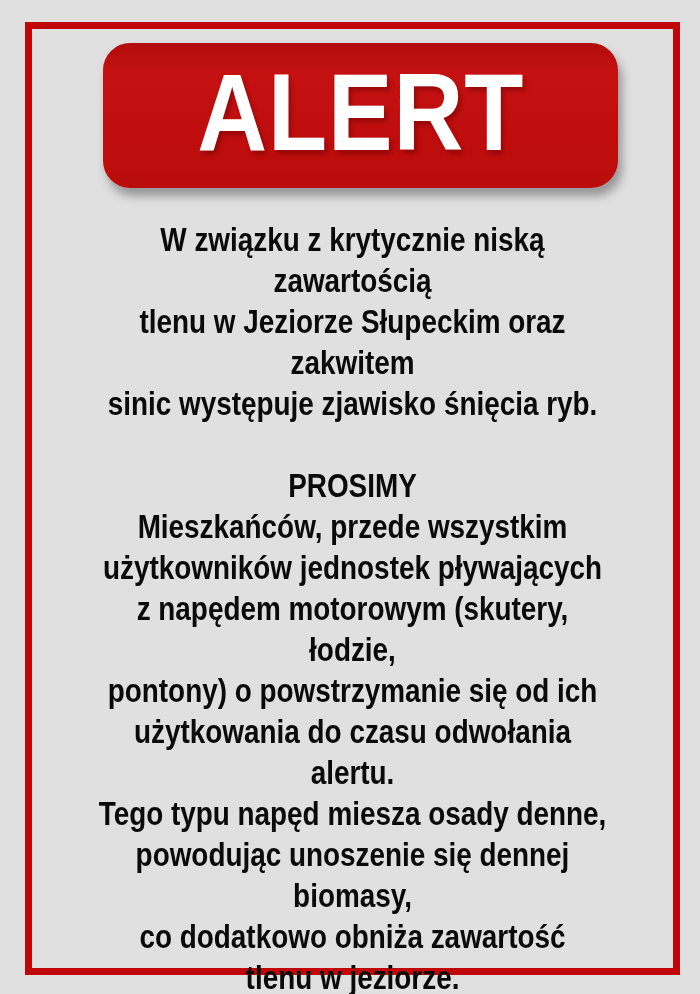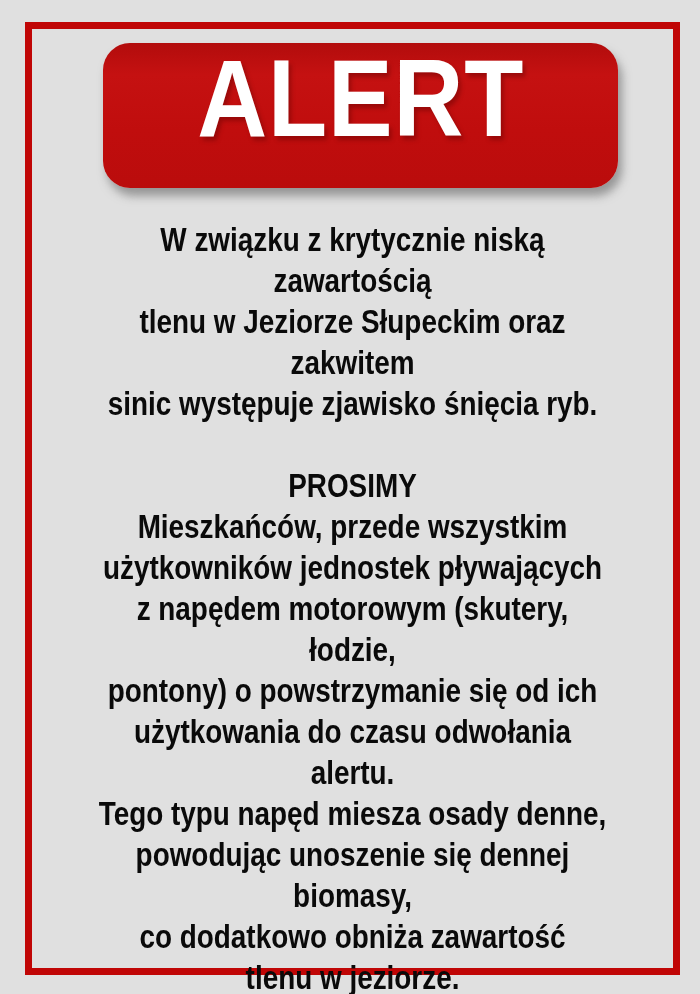--- a/index.html
+++ b/index.html
@@ -35,20 +35,21 @@
     width: 515px;
     height: 145px;
     border-radius: 27px;
     background: linear-gradient(180deg,
       #b20c0c 0%,
       #c51111 22%,
       #c00d0d 60%,
       #ba0c0c 100%);
     box-shadow: 4px 8px 10px rgba(110, 110, 110, 0.65);
     display: flex;
+    align-items: center;
     justify-content: center;
   }
   .alert-label {
     color: var(--alert-white, #ffffff);
     font-size: 110px;
     font-weight: 700;
     line-height: 1;
     letter-spacing: 1px;
     transform: scaleX(0.88);
     transform-origin: center center;

